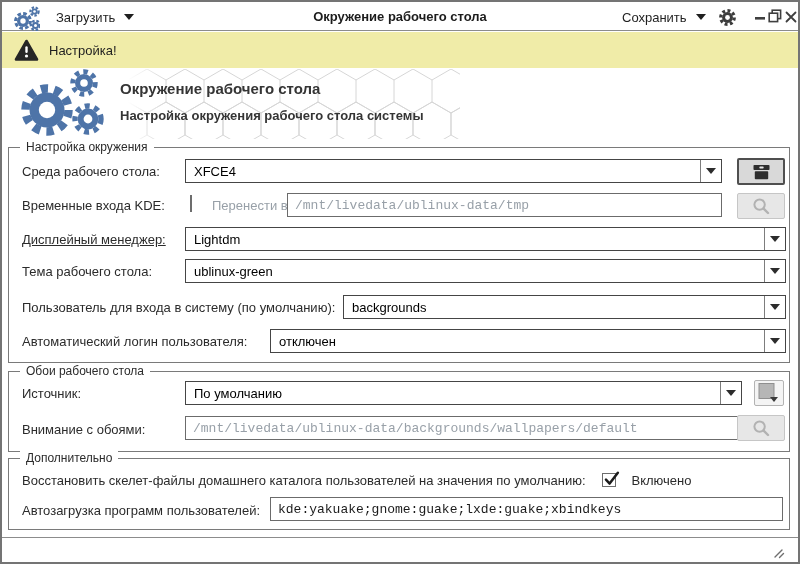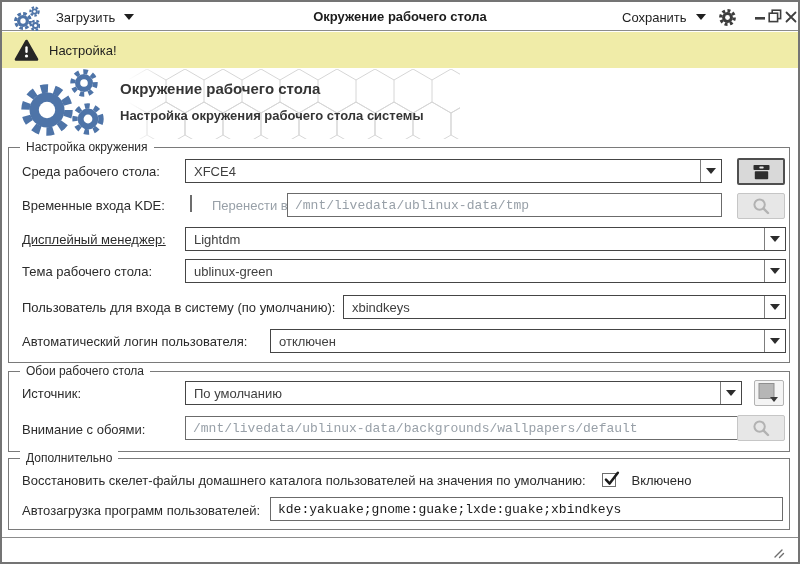--- a/index.html
+++ b/index.html
@@ -24,21 +24,21 @@
   .hdr-title{position:absolute;left:120px;top:80px;font-size:15px;font-weight:bold;color:#353535;z-index:2;}
   .hdr-sub{position:absolute;left:120px;top:108px;font-size:13px;font-weight:bold;color:#353535;z-index:2;}
   .hexfade{position:absolute;left:128px;top:69px;width:40px;height:70px;background:linear-gradient(90deg,#fff,rgba(255,255,255,0));z-index:1;}
   
   .fs{position:absolute;border:1px solid #7a7a7a;background:transparent;}
   .legend{position:absolute;background:#fff;padding:0 6px;font-size:12px;color:#2b2b2b;z-index:2;}
   .flabel{position:absolute;font-size:13px;color:#2b2b2b;white-space:nowrap;}
   .dimtext{color:#98a0a8;}
   
   .combo{position:absolute;height:24px;background:#fff;border:1px solid #454545;display:flex;align-items:stretch;cursor:default;}
-  .combo-val{flex:1;display:flex;align-items:center;padding:0 8px;font-size:13px;color:#404040;white-space:nowrap;overflow:hidden;}
+  .combo-val{flex:1;display:flex;align-items:center;padding:0 8px;font-size:13px;color:#000000;white-space:nowrap;overflow:hidden;}
   .combo-arrow{width:21px;border-left:1px solid #7d7d7d;display:flex;align-items:center;justify-content:center;}
   .combo-arrow .tri-down{border-top-color:#2c2c2c;}
   
   .tinput{position:absolute;height:24px;border:1px solid #6b6b6b;background:#fff;font-family:Liberation Mono, monospace;font-size:13px;padding:0 7px;color:#1b1b1b;outline:none;}
   .tinput.dim{color:#98a0a8;}
   
   .pbtn{position:absolute;display:flex;align-items:center;justify-content:center;border-radius:2px;}
   .pbtn.solid{background:#d9d9d9;border:2px solid #4f4f4f;}
   .pbtn.disabled{background:#e7e7e7;border:1px solid #c6c6c6;}
   .pbtn.lite{background:#f4f4f4;border:1px solid #b3b3b3;}
@@ -189,21 +189,21 @@
   <span class="flabel" style="left:22px;top:264px;">Тема рабочего стола:</span>
   <div class="combo" style="left:185px;top:259px;width:601px;">
     <span class="combo-val">ublinux-green</span>
     <span class="combo-arrow">
         <span class="tri-down"></span>
       </span>
   </div>
 
   <span class="flabel" style="left:22px;top:300px;">Пользователь для входа в систему (по умолчанию):</span>
   <div class="combo" style="left:343px;top:295px;width:443px;">
-    <span class="combo-val">xbindkeys</span>
+    <span class="combo-val">backgrounds</span>
     <span class="combo-arrow">
         <span class="tri-down"></span>
       </span>
   </div>
 
   <span class="flabel" style="left:22px;top:334px;">Автоматический логин пользователя:</span>
   <div class="combo" style="left:270px;top:329px;width:516px;">
     <span class="combo-val">отключен</span>
     <span class="combo-arrow">
         <span class="tri-down"></span>

